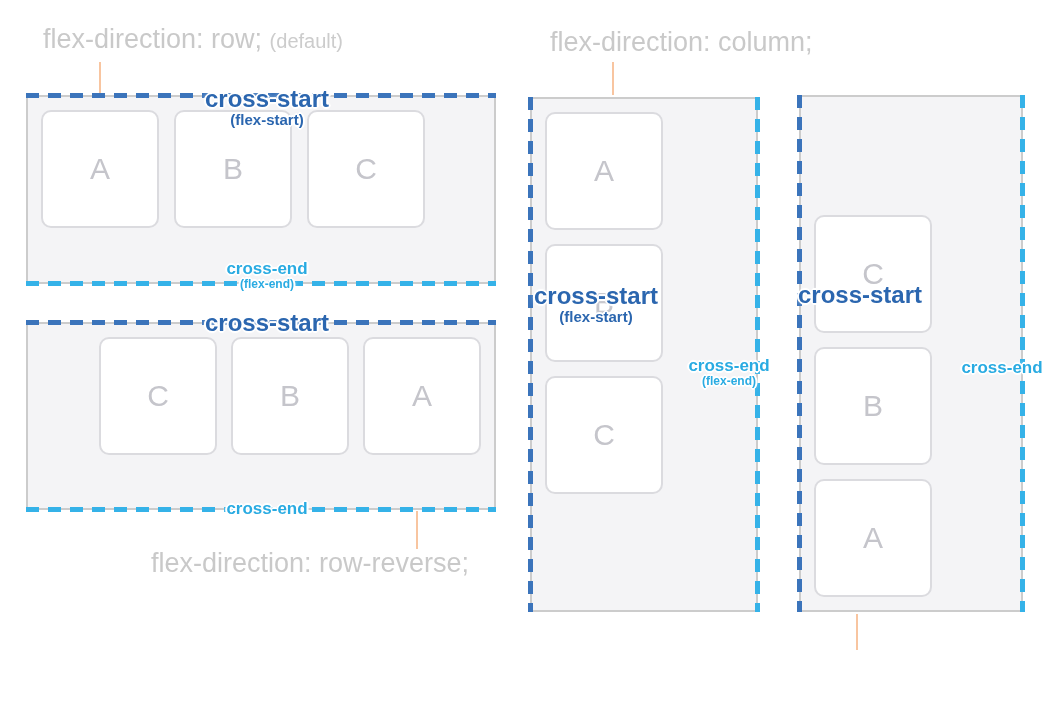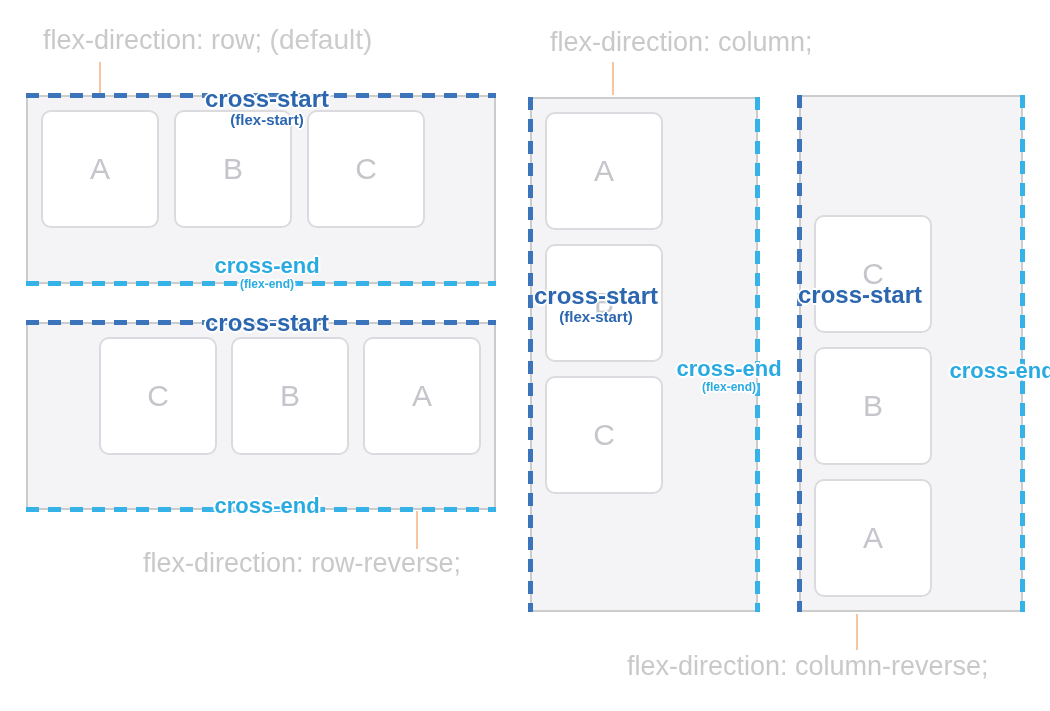--- a/index.html
+++ b/index.html
@@ -3,21 +3,21 @@
 <meta charset="utf-8">
 <style>
   html,body{margin:0;padding:0;background:#fff;}
   .canvas{
     position:relative;width:1050px;height:711px;overflow:hidden;background:#fff;
     font-family:"Liberation Sans","DejaVu Sans",sans-serif;
   }
   .caption{
     position:absolute;color:#c9c9c9;font-size:27px;white-space:nowrap;line-height:1.1;
   }
-  .caption .suffix{font-size:28px;color:#cccccc;}
+  .caption .suffix{font-size:20px;color:#cccccc;}
   .connector{position:absolute;width:2px;background:#f8c5a0;}
   .flex-container{
     position:absolute;box-sizing:border-box;background:#f4f4f6;border:2px solid #cccccc;
   }
   .dash{position:absolute;z-index:2;}
   .dash.h{left:-2px;right:-2px;height:5px;
     background:repeating-linear-gradient(90deg,var(--dc) 0 13px,transparent 13px 22px);}
   .dash.v{top:-2px;bottom:-2px;width:5px;
     background:repeating-linear-gradient(180deg,var(--dc) 0 13px,transparent 13px 22px);}
   .dash.blue{--dc:#3b74bb;}
@@ -39,21 +39,21 @@
   }
   .xlabel{
     position:absolute;z-index:3;text-align:center;line-height:1.08;white-space:nowrap;
     font-weight:700;
     text-shadow:2px 0 0 #fff,-2px 0 0 #fff,0 2px 0 #fff,0 -2px 0 #fff,
                 1px 1px 0 #fff,-1px -1px 0 #fff,1px -1px 0 #fff,-1px 1px 0 #fff,
                 0 0 5px #fff;
     padding-left:12px;
   }
   .xlabel .big{display:block;font-size:24px;}
-  .xlabel .big.end-size{font-size:22px;}
+  .xlabel .big.end-size{font-size:17px;}
   .xlabel .sub{display:block;font-size:15px;}
   .xlabel .sub.end-size{font-size:12px;}
   .xlabel.start{color:#2b66af;}
   .xlabel.end{color:#29abe2;}
   .center-x{left:0;right:0;}
 </style>
 </head>
 <body>
 
 <div class="canvas">
@@ -91,21 +91,21 @@
       <div class="item">A</div>
     </div>
     <div class="xlabel start center-x" style="top:-14px;">
       <span class="big">cross-start</span>
     </div>
     <div class="xlabel end center-x" style="bottom:-10px;">
       <span class="big end-size">cross-end</span>
     </div>
   </div>
   <div class="connector" style="left:416px;top:511px;height:38px;"></div>
-  <div class="caption" style="left:143px;top:549px;">
+  <div class="caption" style="left:151px;top:549px;">
     <span>flex-direction: row-reverse;</span>
   </div>
 
   <div class="caption" style="left:550px;top:28px;">
     <span>flex-direction: column;</span>
   </div>
   <div class="connector" style="left:612px;top:62px;height:33px;"></div>
 
   <div class="flex-container" style="left:530px;top:97px;width:228px;height:515px;">
     <div class="dash v left blue"></div>
@@ -134,17 +134,14 @@
       <div class="item">A</div>
     </div>
     <div class="xlabel start" style="left:-53px;top:185px;width:200px;">
       <span class="big">cross-start</span>
     </div>
     <div class="xlabel end" style="left:89px;top:262px;width:200px;">
       <span class="big end-size">cross-end</span>
     </div>
   </div>
   <div class="connector" style="left:856px;top:614px;height:36px;"></div>
-  <div class="caption" style="left:627px;top:652px;">
-    <span>flex-direction: column-reverse;</span>
-  </div>
 
 </div>
 
 </body></html>

